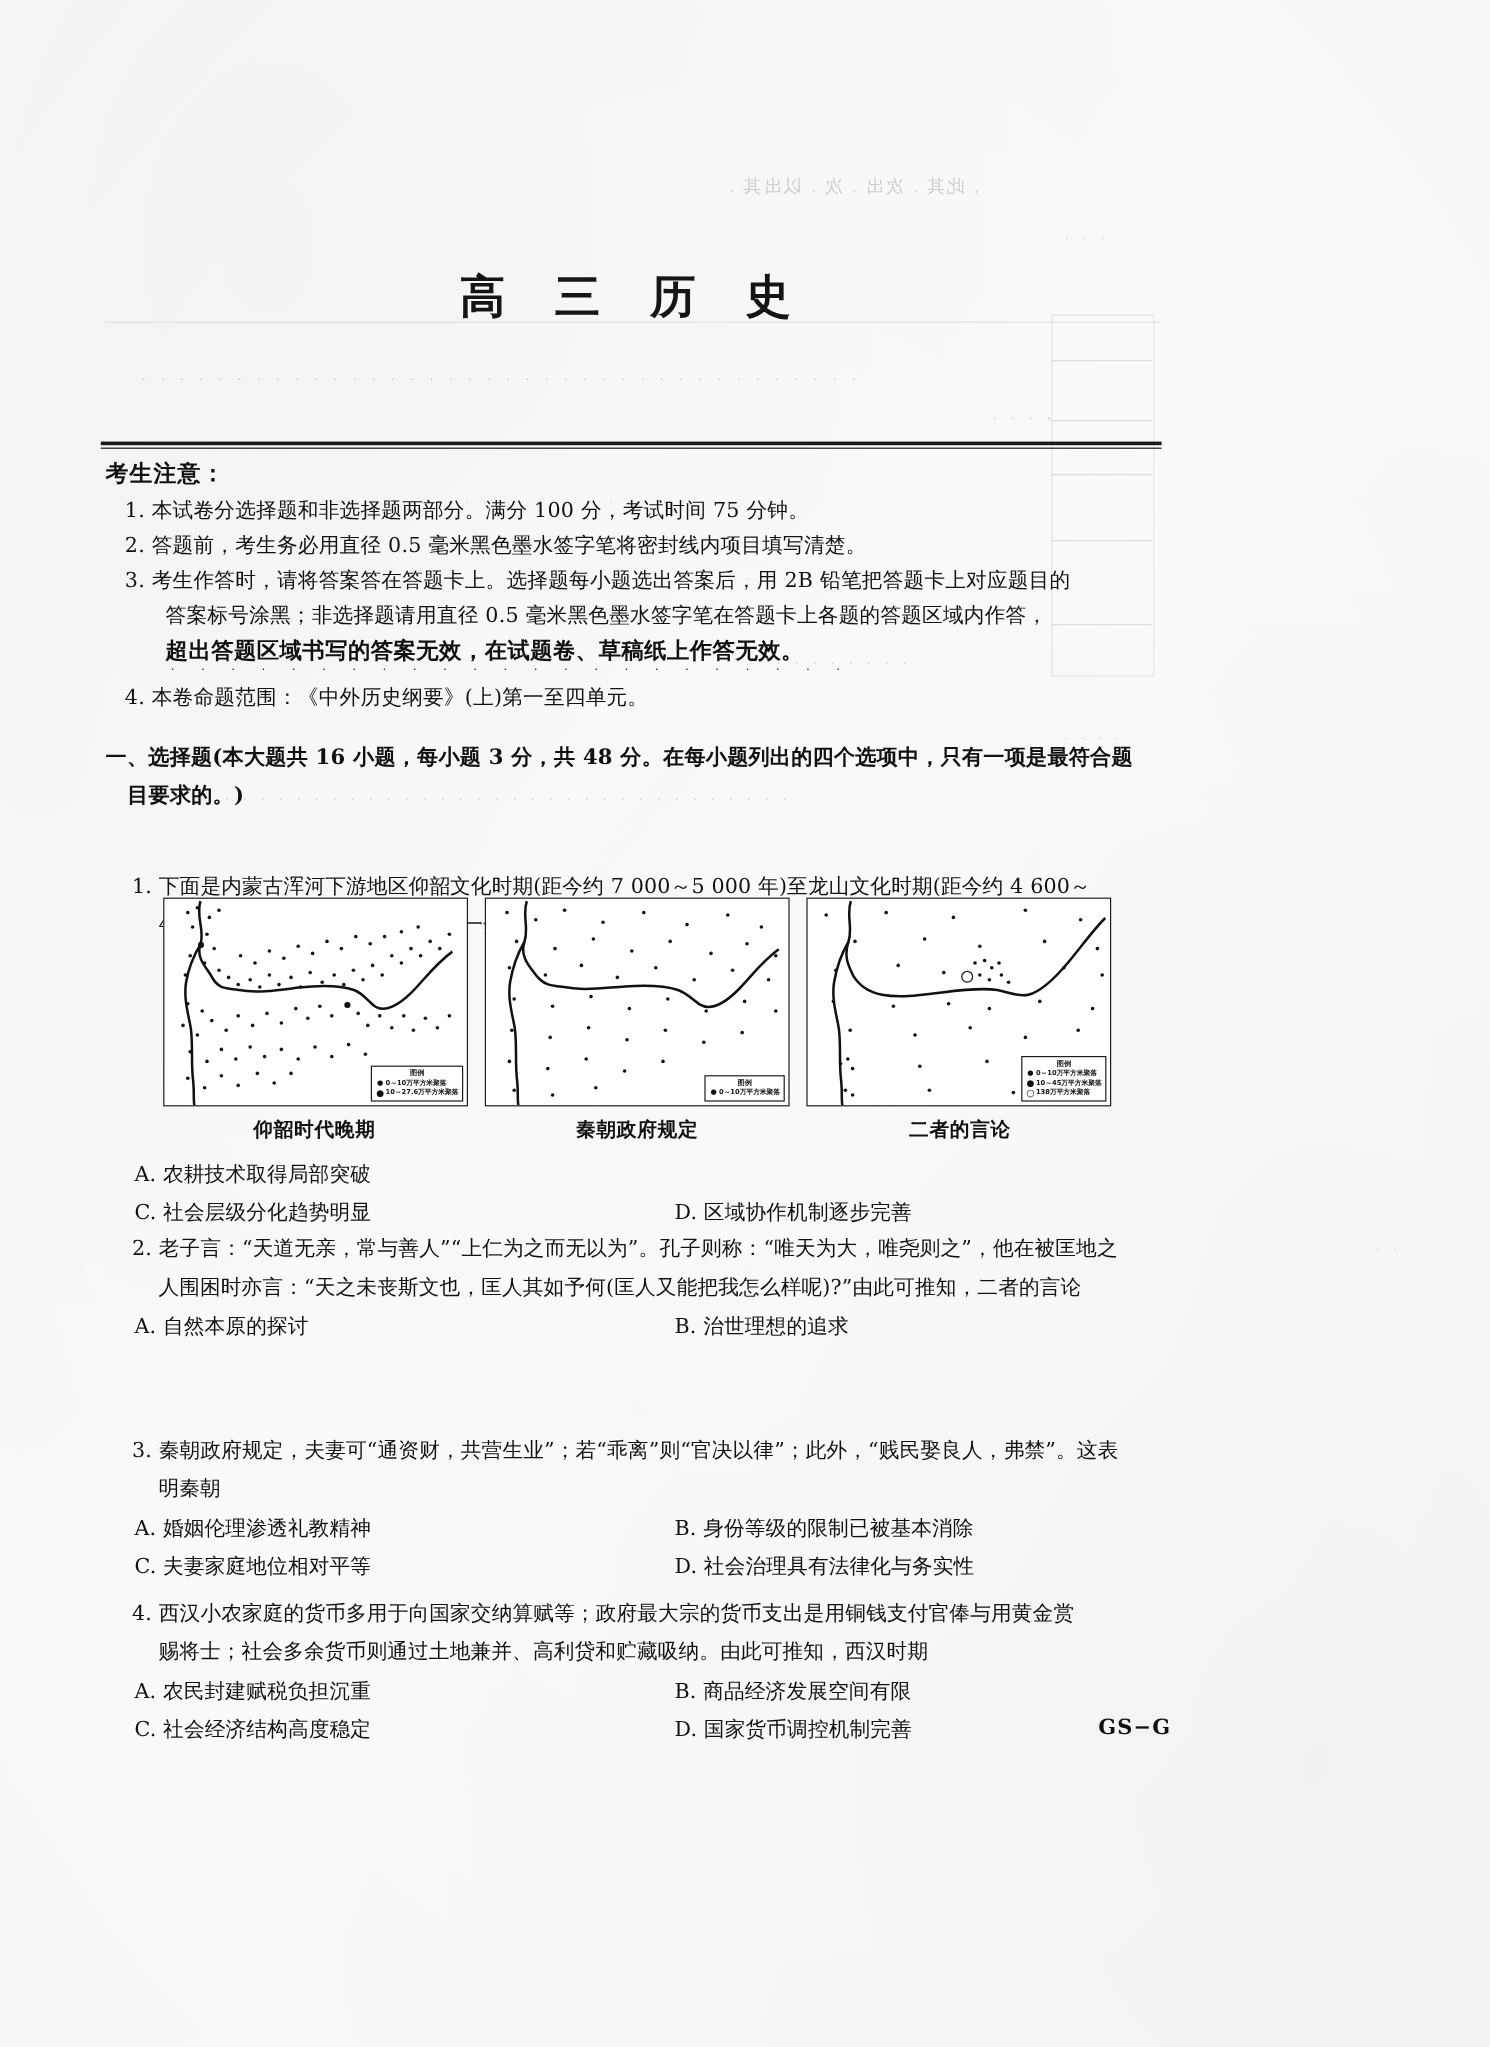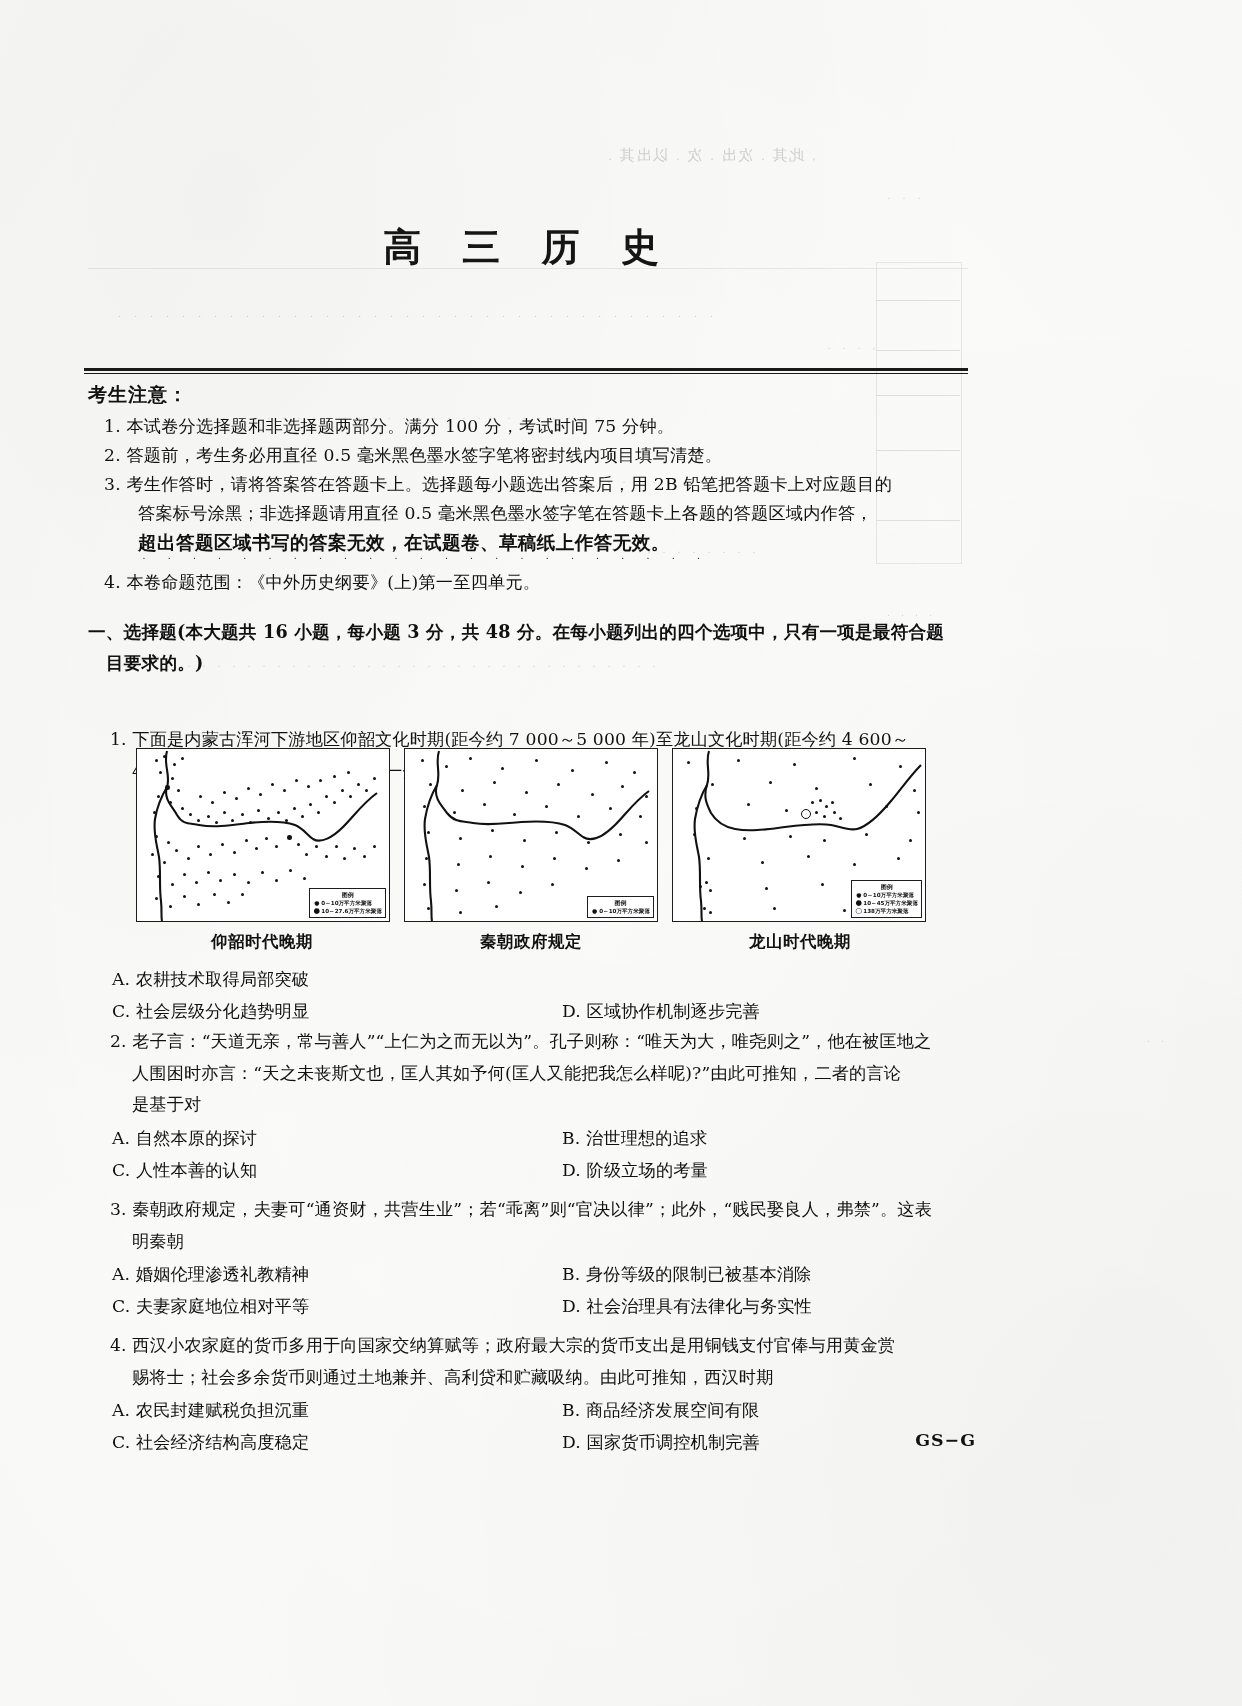--- a/index.html
+++ b/index.html
@@ -571,51 +571,46 @@
               <span>138万平方米聚落</span>
             </div>
           </div>
         </div>
 
       </div>
 
       <div class="captions">
         <div class="caption">仰韶时代晚期</div>
         <div class="caption">秦朝政府规定</div>
-        <div class="caption">龙山时代晚期</div>
+        <div class="caption">二者的言论</div>
       </div>
     </div>
 
     <div class="q" style="top:962px;">
       <div class="opts">
         <div class="opt-row">
           <div class="opt">A. 农耕技术取得局部突破</div>
         </div>
         <div class="opt-row">
           <div class="opt">C. 社会层级分化趋势明显</div>
           <div class="opt b">D. 区域协作机制逐步完善</div>
         </div>
       </div>
     </div>
 
     <div class="q" style="top:1026px;">
       <div class="q-body">
         <span class="ln first">2. 老子言：“天道无亲，常与善人”“上仁为之而无以为”。孔子则称：“唯天为大，唯尧则之”，他在被匡地之</span>
         <span class="ln">人围困时亦言：“天之未丧斯文也，匡人其如予何(匡人又能把我怎么样呢)?”由此可推知，二者的言论</span>
-        <span class="ln">是基于对</span>
       </div>
       <div class="opts">
         <div class="opt-row">
           <div class="opt">A. 自然本原的探讨</div>
           <div class="opt b">B. 治世理想的追求</div>
         </div>
-        <div class="opt-row">
-          <div class="opt">C. 人性本善的认知</div>
-          <div class="opt b">D. 阶级立场的考量</div>
-        </div>
       </div>
     </div>
 
     <div class="q" style="top:1194px;">
       <div class="q-body">
         <span class="ln first">3. 秦朝政府规定，夫妻可“通资财，共营生业”；若“乖离”则“官决以律”；此外，“贱民娶良人，弗禁”。这表</span>
         <span class="ln">明秦朝</span>
       </div>
       <div class="opts">
         <div class="opt-row">

